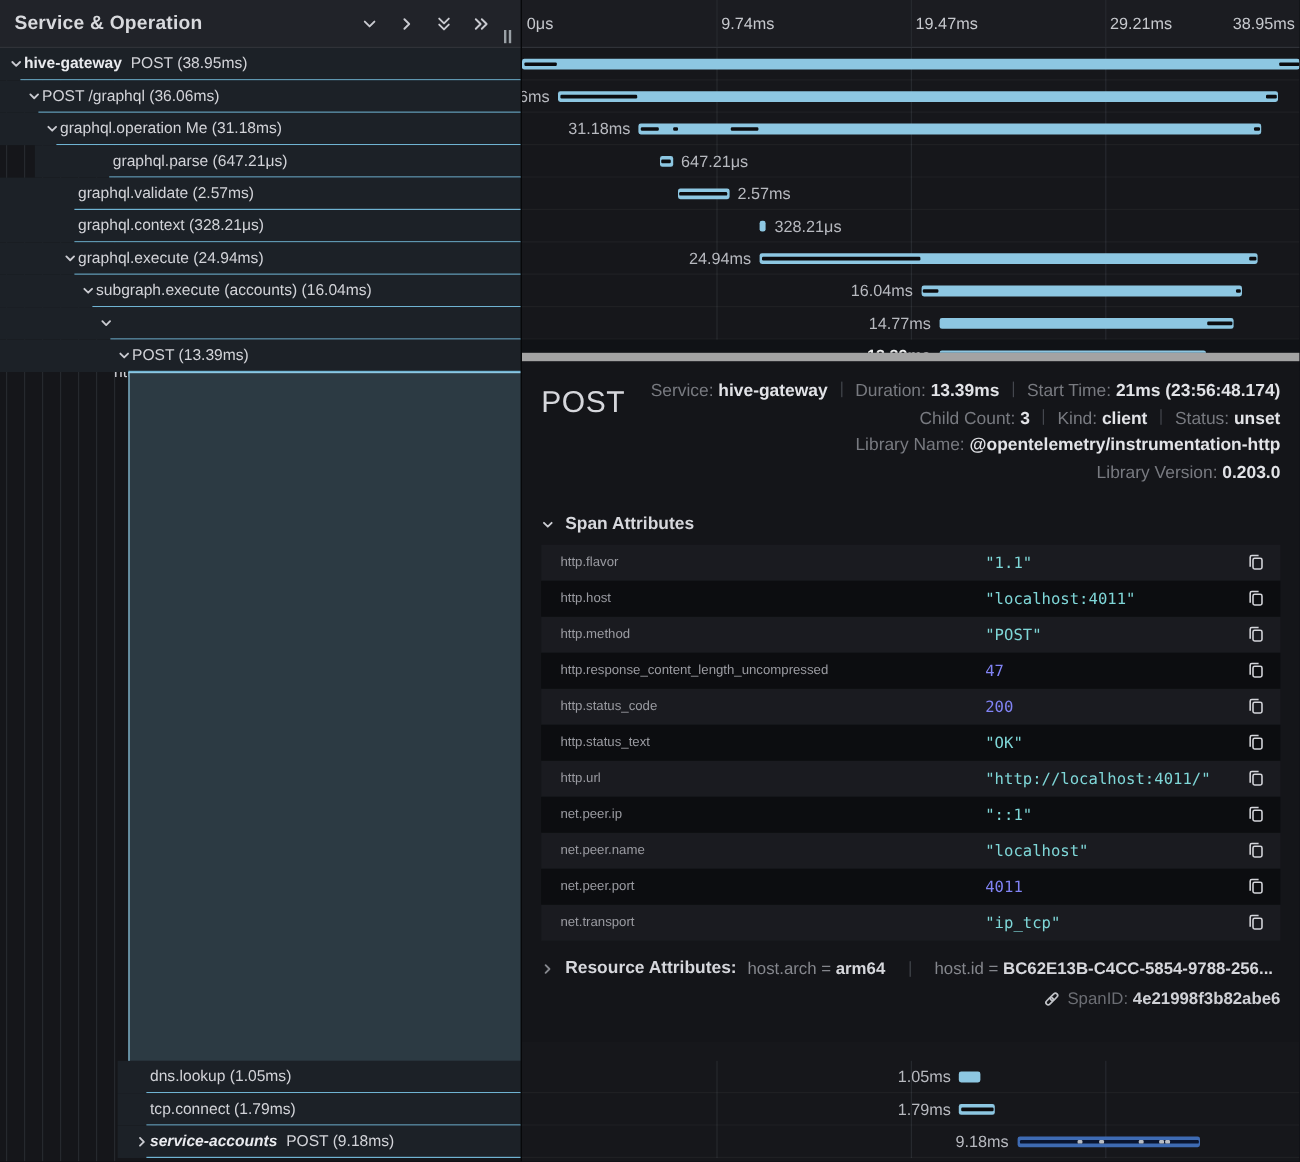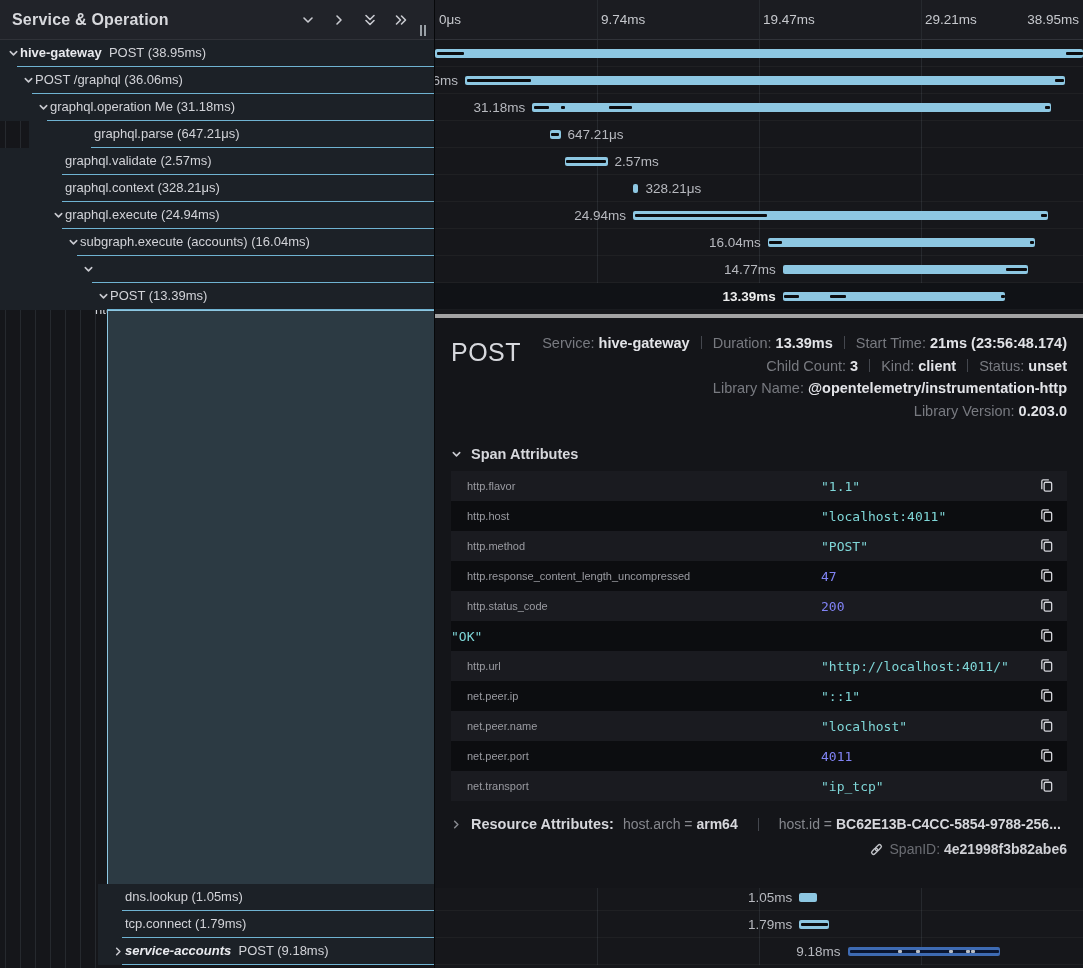--- a/index.html
+++ b/index.html
@@ -45,22 +45,22 @@
   .trow-right { position:absolute; left:0; width:648px; height:27px; overflow:hidden;
                 border-bottom:1px solid rgba(255,255,255,0.04); z-index:2; }
   .trow-right.selected { background:#101216; }
   .bar { position:absolute; top:9px; height:9px; border-radius:2px; }
   .bar-mark { position:absolute; top:12px; height:3px; border-radius:1px; }
   .bar-dot { position:absolute; top:12px; height:3px; width:4px; border-radius:1px; }
   .dur-label { position:absolute; top:0; height:27px; line-height:27px; font-size:13.5px; color:#b7b9bf; white-space:nowrap; }
   .dur-label.bold { font-weight:700; color:#eceded; }
 
   
-  .detail-panel { position:absolute; left:0; top:314px; width:648px; height:574px; background:#141519;
-                  border-top:4px solid #a3a3a3; padding:12px 16px 0 16px; z-index:10; }
+  .detail-panel { position:absolute; left:0; top:294px; width:648px; height:574px; background:#141519;
+                  border-top:7px solid #a3a3a3; padding:12px 16px 0 16px; z-index:10; }
   .detail-head { display:flex; }
   .detail-title { font-size:25px; color:#d6d7dc; letter-spacing:.5px; padding-top:8px; }
   .meta-block { flex:1; text-align:right; font-size:14.5px; line-height:22.5px; color:#787a80; padding-top:2px; }
   .meta-block b { color:#e2e3e7; font-weight:700; }
   .meta-sep { display:inline-block; width:1px; height:13px; background:#44474e; margin:0 11px; vertical-align:-1px; }
   .section-head { margin-top:24px; font-size:14.5px; font-weight:700; color:#d6d7dc; display:flex; align-items:center; gap:9px; cursor:pointer; }
   .attr-table { margin-top:9px; width:100%; }
   .attr-row { height:30px; display:flex; align-items:center; position:relative; }
   .attr-row:nth-child(odd) { background:#1a1b20; }
   .attr-row:nth-child(even) { background:#0c0d10; }
@@ -364,20 +364,21 @@
           </div>
           <div class="attr-row">
             <div class="attr-key">http.status_code</div>
             <div class="attr-val number">200</div>
             <span class="copy-btn"><svg width="15" height="15" viewBox="0 0 16 16" fill="none" stroke="currentColor" stroke-width="1.4" stroke-linejoin="round">
                 <rect x="5.5" y="4.5" width="8" height="9.5" rx="1.5"></rect>
                 <path d="M10.5 2h-6A1.5 1.5 0 0 0 3 3.5V12"></path>
               </svg></span>
           </div>
           <div class="attr-row">
+            <div class="attr-key">http.status_text</div>
             <div class="attr-val string">"OK"</div>
             <span class="copy-btn"><svg width="15" height="15" viewBox="0 0 16 16" fill="none" stroke="currentColor" stroke-width="1.4" stroke-linejoin="round">
                 <rect x="5.5" y="4.5" width="8" height="9.5" rx="1.5"></rect>
                 <path d="M10.5 2h-6A1.5 1.5 0 0 0 3 3.5V12"></path>
               </svg></span>
           </div>
           <div class="attr-row">
             <div class="attr-key">http.url</div>
             <div class="attr-val string">"http://localhost:4011/"</div>
             <span class="copy-btn"><svg width="15" height="15" viewBox="0 0 16 16" fill="none" stroke="currentColor" stroke-width="1.4" stroke-linejoin="round">

